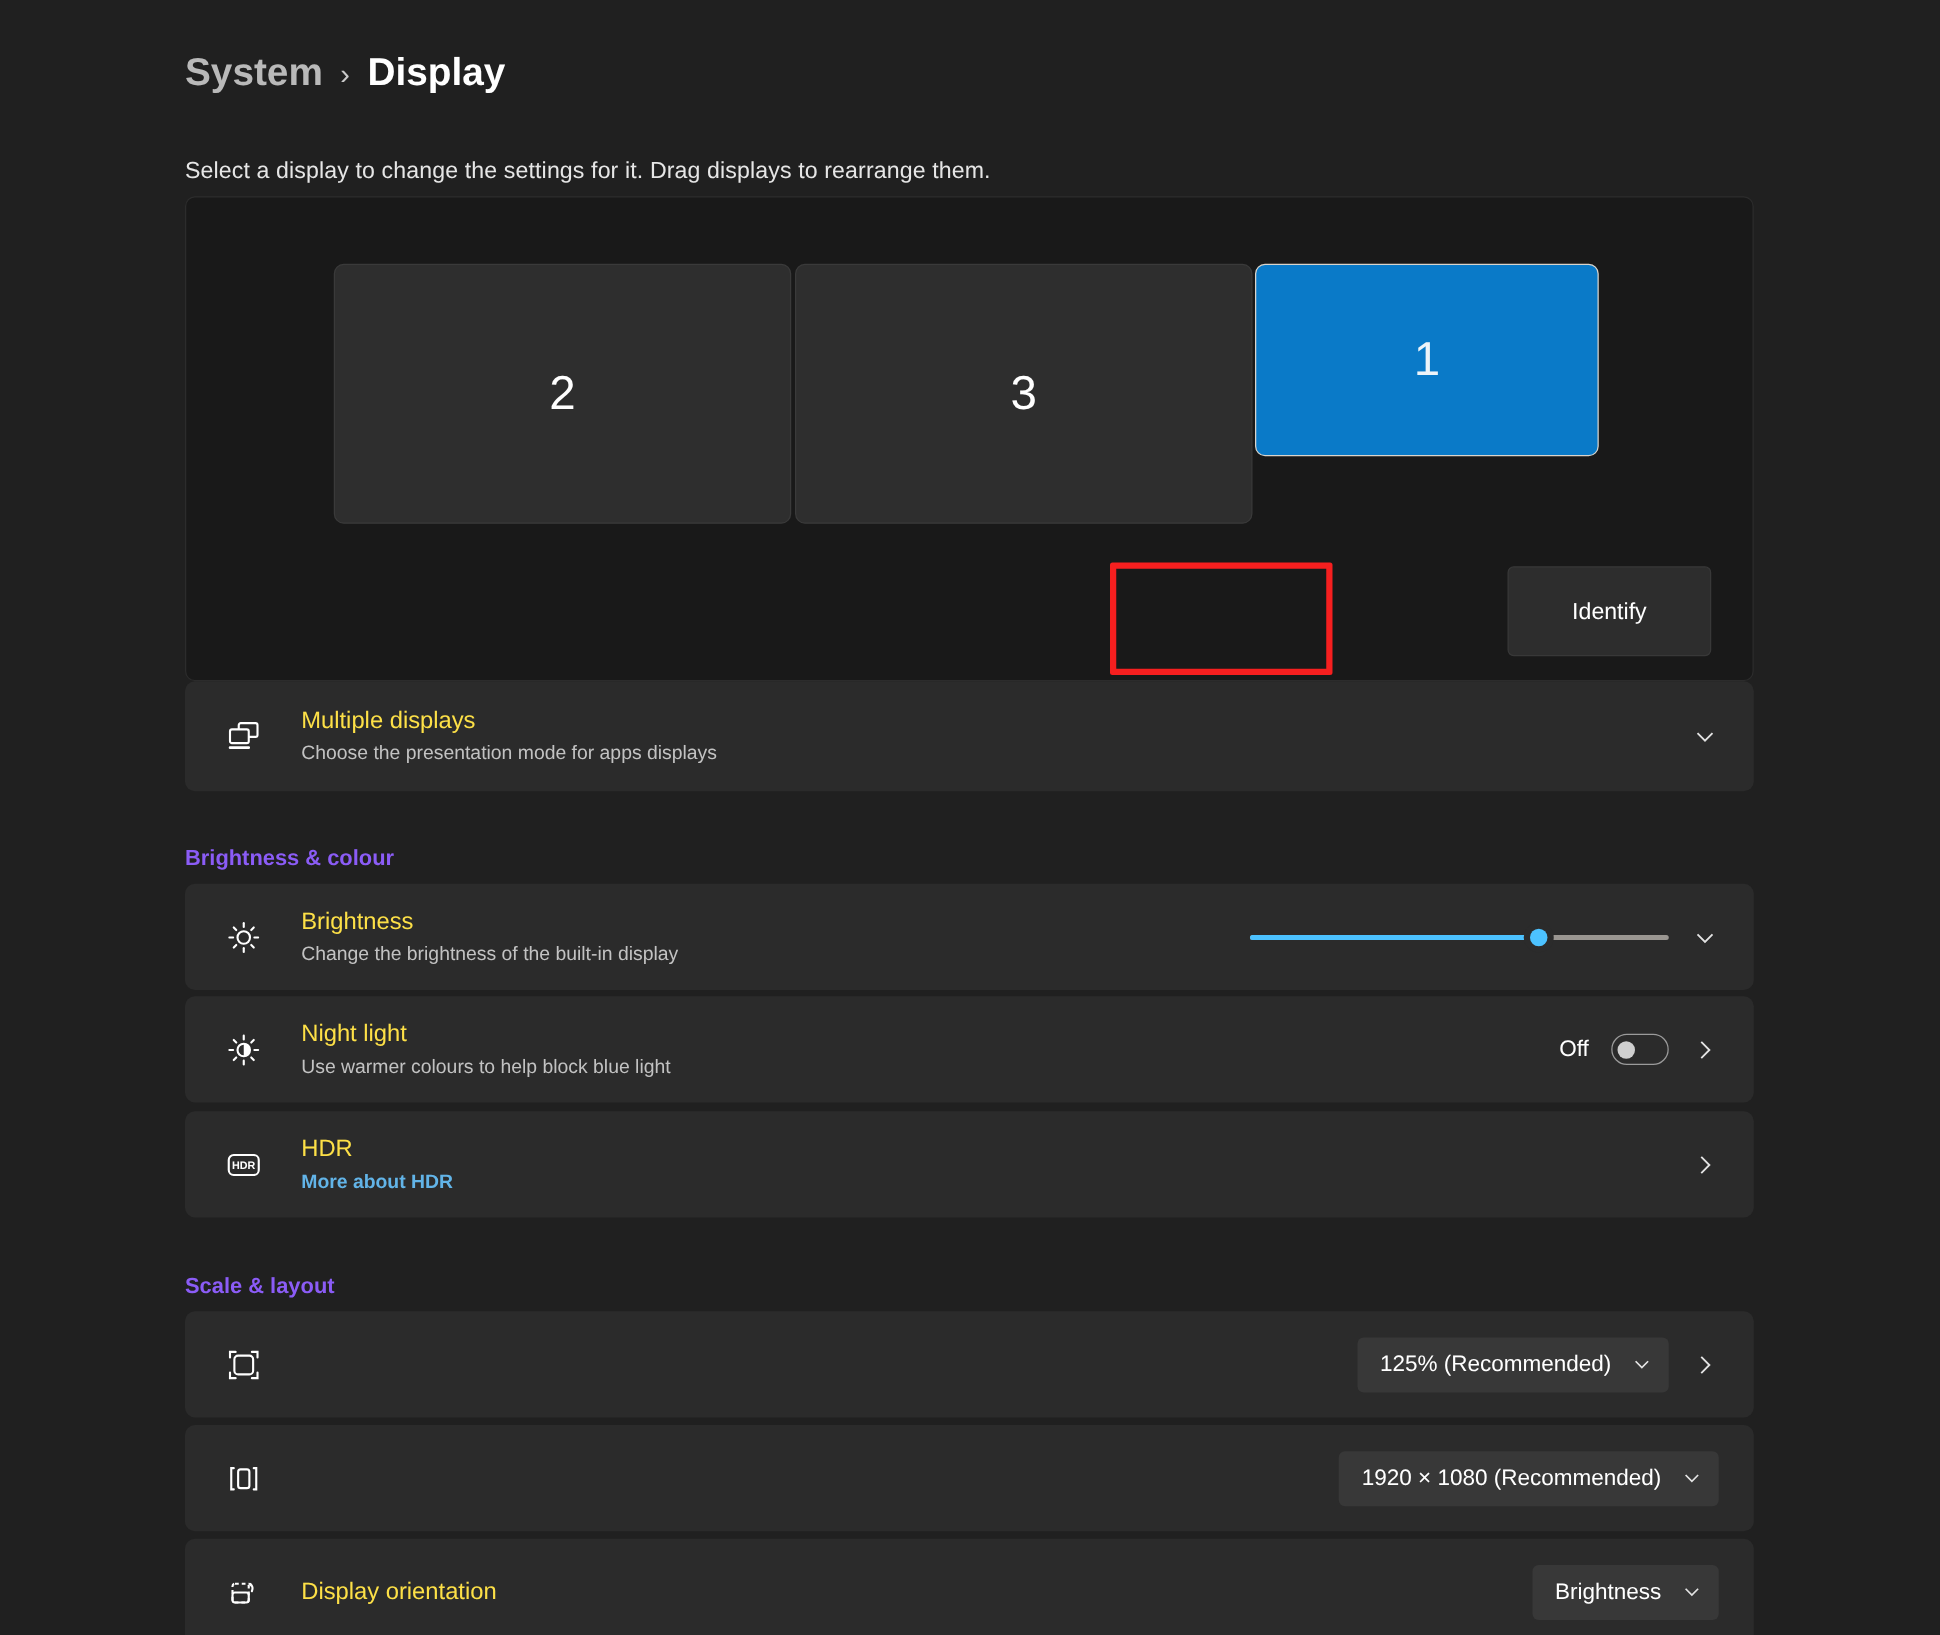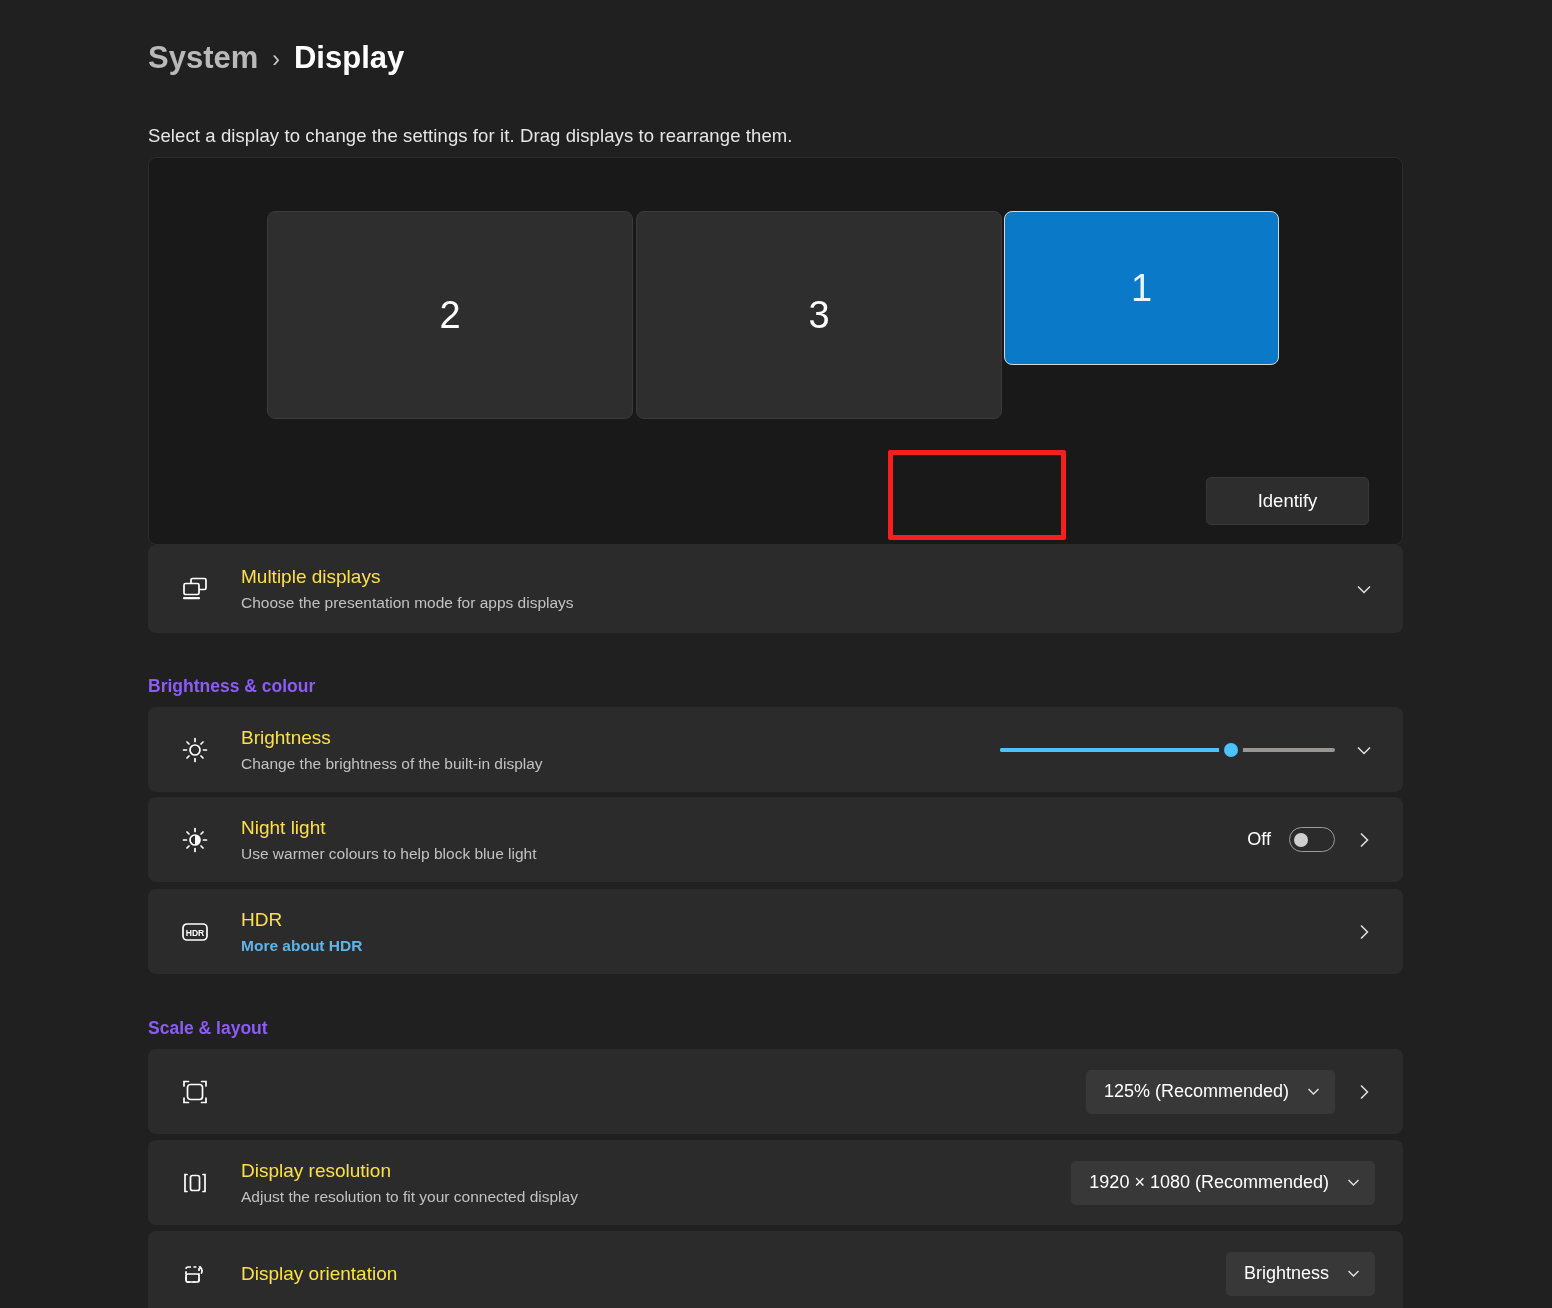--- a/index.html
+++ b/index.html
@@ -52,21 +52,21 @@
   }
   #mon-2 { left: 118px; top: 53px; width: 366px; height: 208px; }
   #mon-3 { left: 487px; top: 53px; width: 366px; height: 208px; }
   #mon-1 { left: 855px; top: 53px; width: 275px; height: 154px; }
 
   .arrange-actions {
     position: absolute; right: 33px; bottom: 19px;
     display: flex; align-items: center; gap: 17px;
   }
   .btn-identify {
-    width: 163px; height: 48px;
+    width: 163px; height: 72px;
     background: #2d2d2d;
     border: 1px solid #383838;
     border-radius: 5px;
     color: #ffffff; font-size: 18.5px;
     display: flex; align-items: center; justify-content: center;
   }
   .dropdown {
     height: 56px;
     background: #2d2d2d;
     border: 1px solid #383838;
@@ -344,24 +344,20 @@
     <div class="row-inner">
       <span class="row-icon">
         <svg width="30" height="30" viewBox="0 0 30 30">
           <rect x="10.5" y="7.5" width="9" height="15" rx="2" fill="none" stroke="#fff" stroke-width="1.7"></rect>
           <g stroke="#fff" stroke-width="1.7" fill="none" stroke-linecap="round">
             <path d="M7 6.5 H5 V23.5 H7"></path>
               <path d="M23 6.5 H25 V23.5 H23"></path>
           </g>
         </svg>
       </span>
-      <span class="row-text">
-        <span class="row-title">Display resolution</span>
-        <span class="row-sub">Adjust the resolution to fit your connected display</span>
-      </span>
       <span class="row-right">
         <span class="combo">
           <span>1920 × 1080 (Recommended)</span>
           <span>
             <svg width="17" height="17" viewBox="0 0 17 17">
                 <path d="M3.5 6 L8.5 11 L13.5 6" fill="none" stroke="#e3e3e3" stroke-width="1.4"></path>
               </svg>
           </span>
         </span>
       </span>

